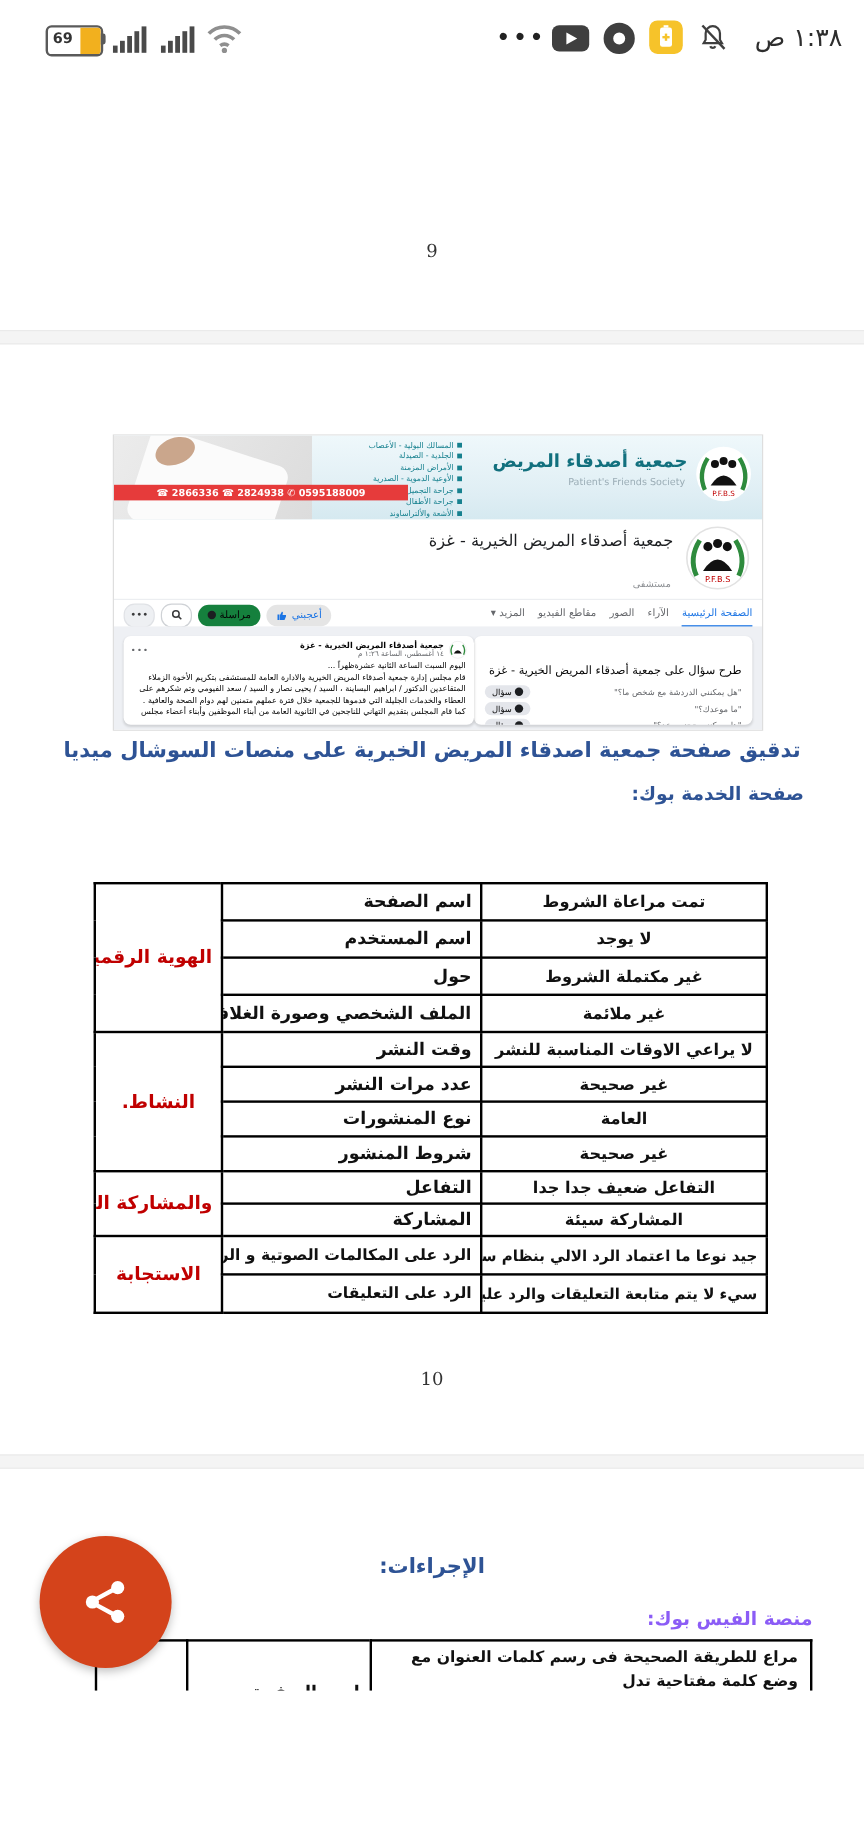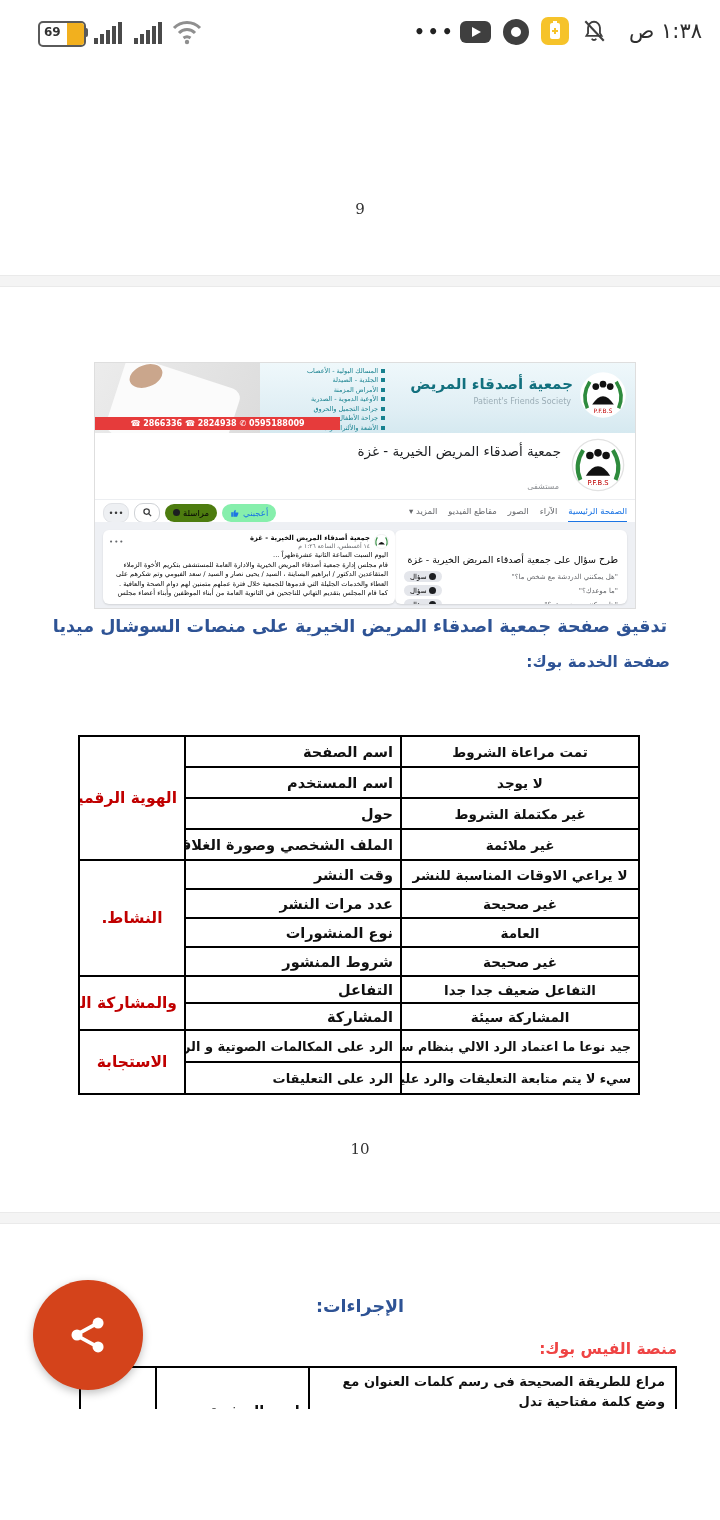--- a/index.html
+++ b/index.html
@@ -39,39 +39,39 @@
   .pfbs-logo{display:block;}
   #banner-logo{position:absolute;right:8px;top:8px;width:48px;height:48px;}
   #banner-orgname{position:absolute;right:62px;top:12px;font-size:15px;font-weight:bold;color:#12707e;}
   #banner-orgname-en{position:absolute;right:64px;top:34px;font-size:8px;color:#9badb6;direction:ltr;}
   #banner-depts{position:absolute;right:250px;top:4px;width:150px;font-size:6.5px;color:#17818f;
                 text-align:right;line-height:1.45;}
   #banner-depts div::before{content:"";display:inline-block;width:4px;height:4px;background:#17818f;margin-left:3px;}
   #banner-photo{position:absolute;left:0;top:0;width:165px;height:70px;background:linear-gradient(120deg,#ececec,#dcdcdc);overflow:hidden;}
   #banner-photo .shirt{position:absolute;left:18px;top:8px;width:120px;height:80px;background:#fbfbfb;transform:rotate(18deg);border-radius:10px;}
   #banner-photo .hand{position:absolute;left:34px;top:2px;width:34px;height:22px;background:#caa68c;border-radius:50%;transform:rotate(-20deg);}
-  #phone-strip{position:absolute;left:0;bottom:3px;height:13px;width:245px;background:#E63B3B;color:#fff;
+  #phone-strip{position:absolute;left:0;bottom:16px;height:13px;width:245px;background:#E63B3B;color:#fff;
                font-size:8px;line-height:13px;text-align:center;direction:ltr;font-weight:bold;}
   #fb-header{position:absolute;top:70px;left:0;width:540px;height:66px;background:#fff;}
   #header-logo{position:absolute;right:10px;top:5px;width:54px;height:54px;}
   #fb-page-name{position:absolute;right:74px;top:10px;width:220px;font-size:13.5px;color:#1c1e21;text-align:right;line-height:1.3;}
   #fb-subtitle{position:absolute;right:76px;top:49px;font-size:8px;color:#8a8d91;}
   #call-btn{position:absolute;left:20px;top:28px;width:190px;height:26px;background:#1B74E4;border-radius:5px;
             color:#fff;font-size:11px;text-align:center;line-height:26px;}
   #call-btn .phone-glyph{font-size:11px;margin-left:5px;}
   #fb-tabs{position:absolute;top:136px;left:0;width:540px;height:23px;border-top:1px solid #eceef1;border-bottom:1px solid #e4e6eb;background:#fff;}
   .tabs-wrap{position:absolute;right:8px;top:0;height:23px;display:flex;direction:rtl;align-items:center;gap:11px;}
   .fb-tab{font-size:8.5px;color:#65676b;height:23px;line-height:23px;}
   .fb-tab.active{color:#1B74E4;border-bottom:2.5px solid #1B74E4;box-sizing:border-box;}
   .acts-wrap{position:absolute;left:8px;top:2.5px;display:flex;direction:ltr;align-items:center;gap:5px;}
   .pill{height:18px;border-radius:9px;display:flex;align-items:center;gap:3px;padding:0 8px;font-size:8.5px;}
   .pill.more,.pill.srch{width:14px;justify-content:center;padding:0 5px;background:#eef0f3;border:1px solid #e0e2e6;color:#3a3b3c;}
   .pill.srch{background:#fff;border:1px solid #cfd2d6;}
-  .pill.msg{background:#4d7c0f;color:#050505;}
-  .pill.like{background:#86efac;color:#1B74E4;}
+  .pill.msg{background:#15803d;color:#050505;}
+  .pill.like{background:#e5e5e5;color:#1B74E4;}
   #fb-content{position:absolute;top:159px;left:0;width:540px;height:86px;background:#eef0f4;}
   .fb-card{position:absolute;background:#fff;border-radius:6px;box-shadow:0 1px 2px rgba(0,0,0,.12);overflow:hidden;}
   #qa-card{right:8px;top:8px;width:232px;height:74px;}
   #qa-title{font-size:9.5px;color:#050505;padding:6px 9px 3px;text-align:right;line-height:1.35;margin-top:18px;}
   .qa-row{display:flex;direction:rtl;justify-content:space-between;align-items:center;padding:1.5px 9px;}
   .qa-q{font-size:7px;color:#65676b;}
   .qa-btn{background:#e4e6eb;border-radius:8px;font-size:7px;color:#050505;padding:1.5px 6px;display:flex;align-items:center;gap:2px;direction:rtl;}
   .msgr-dot{width:7px;height:7px;border-radius:50%;background:#1c1e21;position:relative;}
   #post-card{left:8px;top:8px;width:292px;height:74px;}
   .post-head{display:flex;direction:rtl;align-items:center;gap:4px;padding:4px 6px 1px;}
@@ -94,21 +94,21 @@
   #audit{left:78px;top:735px;width:554px;border-collapse:collapse;direction:rtl;table-layout:fixed;}
   #audit td{border:2px solid #000;font-weight:bold;padding:1px 7px;white-space:nowrap;overflow:hidden;background:#fff;}
   #audit td.status{width:222px;text-align:center;font-size:13.5px;}
   #audit td.item{width:200px;text-align:right;font-size:14.5px;}
   #audit td.cat{width:90px;text-align:center;color:#C00000;font-size:15.5px;}
   #audit tr.g1{height:31px;} #audit tr.g2{height:29px;} #audit tr.g3{height:27px;} #audit tr.g4{height:32px;}
   #audit tr.g4 td.status{font-size:12.5px;} #audit tr.g4 td.item{font-size:13px;}
 
   
   #p11-heading{left:30px;top:1296px;width:660px;text-align:center;font-size:17.5px;font-weight:bold;color:#2E5395;direction:rtl;}
-  #p11-sub{right:43px;top:1340px;font-size:15.5px;font-weight:bold;color:#ef4444;direction:rtl;}
+  #p11-sub{right:43px;top:1340px;font-size:15.5px;font-weight:bold;color:#8b5cf6;direction:rtl;}
   #proc{left:79px;top:1366px;width:598px;border-collapse:collapse;direction:rtl;table-layout:fixed;}
   #proc td{border:2px solid #000;font-weight:bold;background:#fff;vertical-align:middle;}
   #proc td.content{width:344px;font-size:13px;text-align:right;padding:4px 10px;line-height:1.5;white-space:pre-line;}
   #proc td.item{width:134px;font-size:14.5px;text-align:right;padding:0 8px;}
   #proc td.cat{width:72px;}
   #proc tr{height:64px;}
 
   
   #fab{left:33px;top:1280px;width:110px;height:110px;border-radius:50%;background:#D4431B;
        box-shadow:0 3px 8px rgba(0,0,0,.25);display:flex;align-items:center;justify-content:center;}

